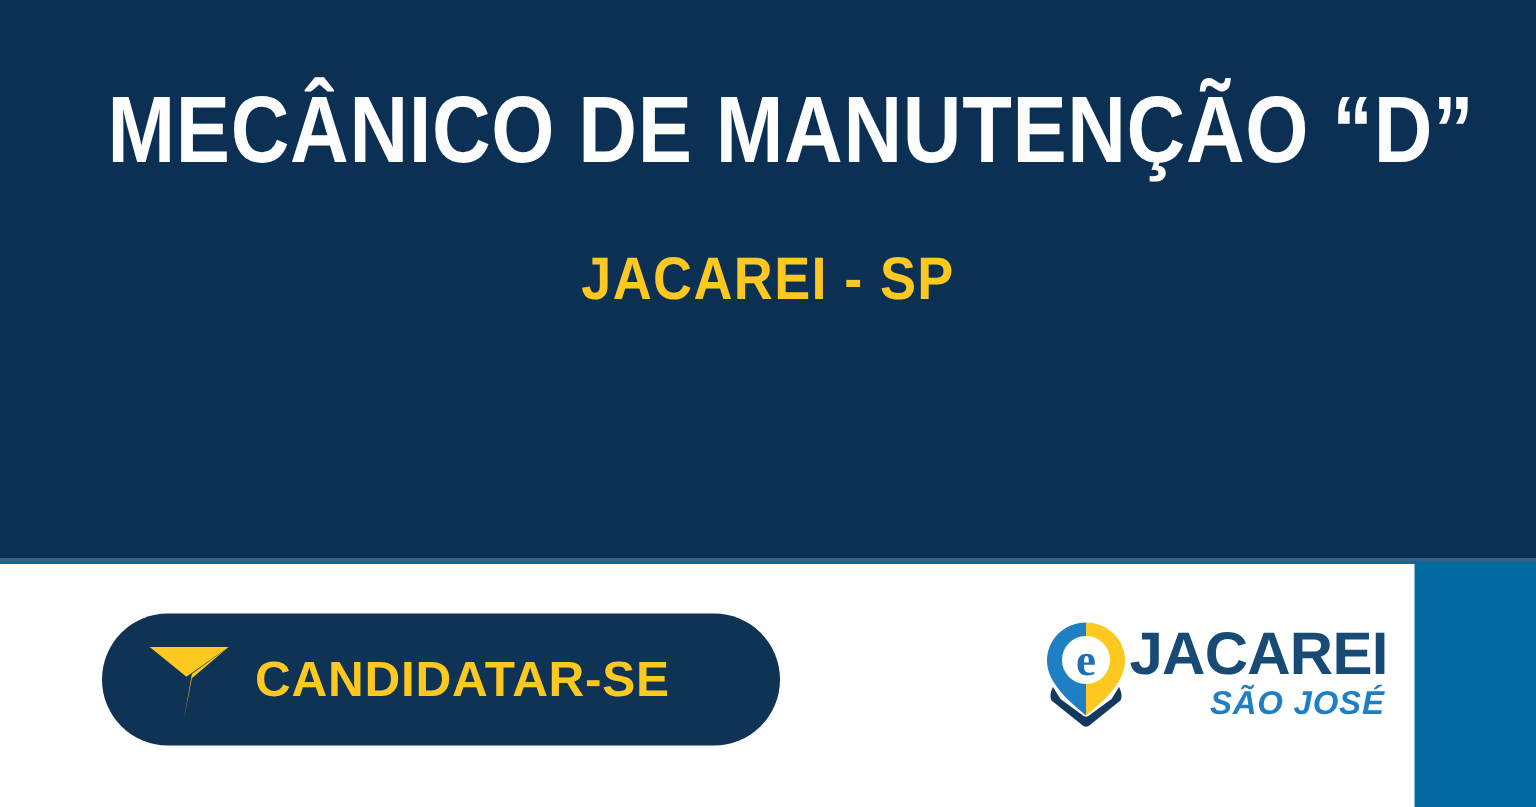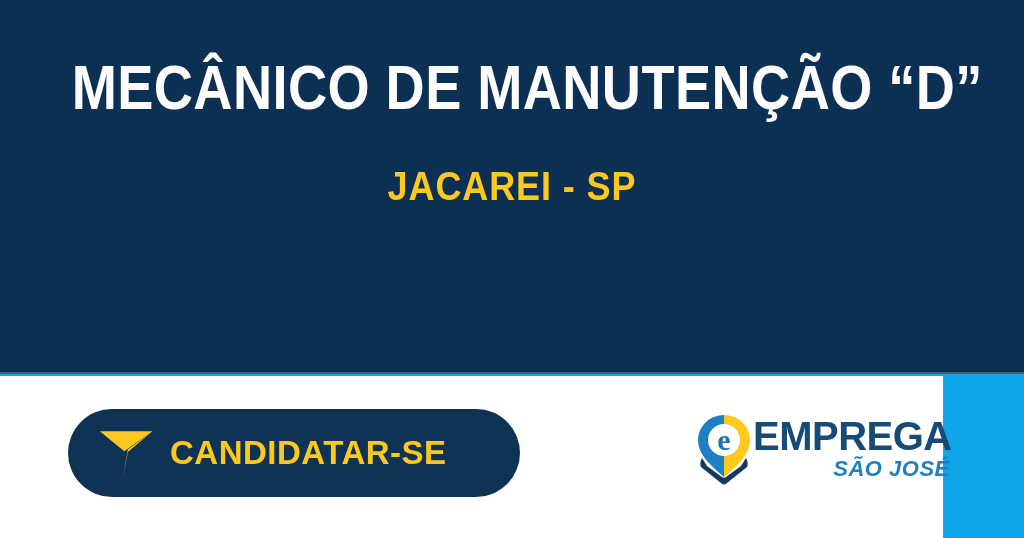--- a/index.html
+++ b/index.html
@@ -13,21 +13,21 @@
     overflow: hidden;
     background: #ffffff;
     font-family: "Liberation Sans", "DejaVu Sans", sans-serif;
     -webkit-font-smoothing: antialiased;
   }
 
   #page {
     position: relative;
     width: 1024px;
     height: 538px;
-    background: #0ea5e9;
+    background: #0369a1;
   }
 
   
   .hero {
     position: absolute;
     left: 0;
     top: 0;
     width: 1024px;
     height: 374px;
     background: #0b3054;
@@ -192,19 +192,19 @@
         <path d="M27 1 C12.6 1 1 12.3 1 26.3 C1 38 9.5 48.8 27 63 L27 1 Z" fill="#1f7fc4"></path>
         <path d="M27 1 C41.4 1 53 12.3 53 26.3 C53 38 44.5 48.8 27 63 L27 1 Z" fill="#fdc820"></path>
 
         <circle cx="27" cy="26" r="16" fill="#ffffff"></circle>
 
         <text x="27" y="36" text-anchor="middle" font-family="Liberation Serif, DejaVu Serif, serif" font-size="30" font-weight="bold" fill="#1f6fb5">e</text>
 
         <path d="M5 44 C5 44 2 49 4 53 L24 69 C26 71 28 71 30 69 L50 53 C52 49 49 44 49 44 L44 52 L29 63 C28 64 26 64 25 63 L10 52 Z" fill="#15395e"></path>
       </svg>
       <div class="brand-text">
-        <div class="brand-name">EMPREGA</div>
+        <div class="brand-name">JACAREI</div>
         <div class="brand-sub">SÃO JOSÉ</div>
       </div>
     </div>
 
   </div>
 </div>
 
 </body></html>

